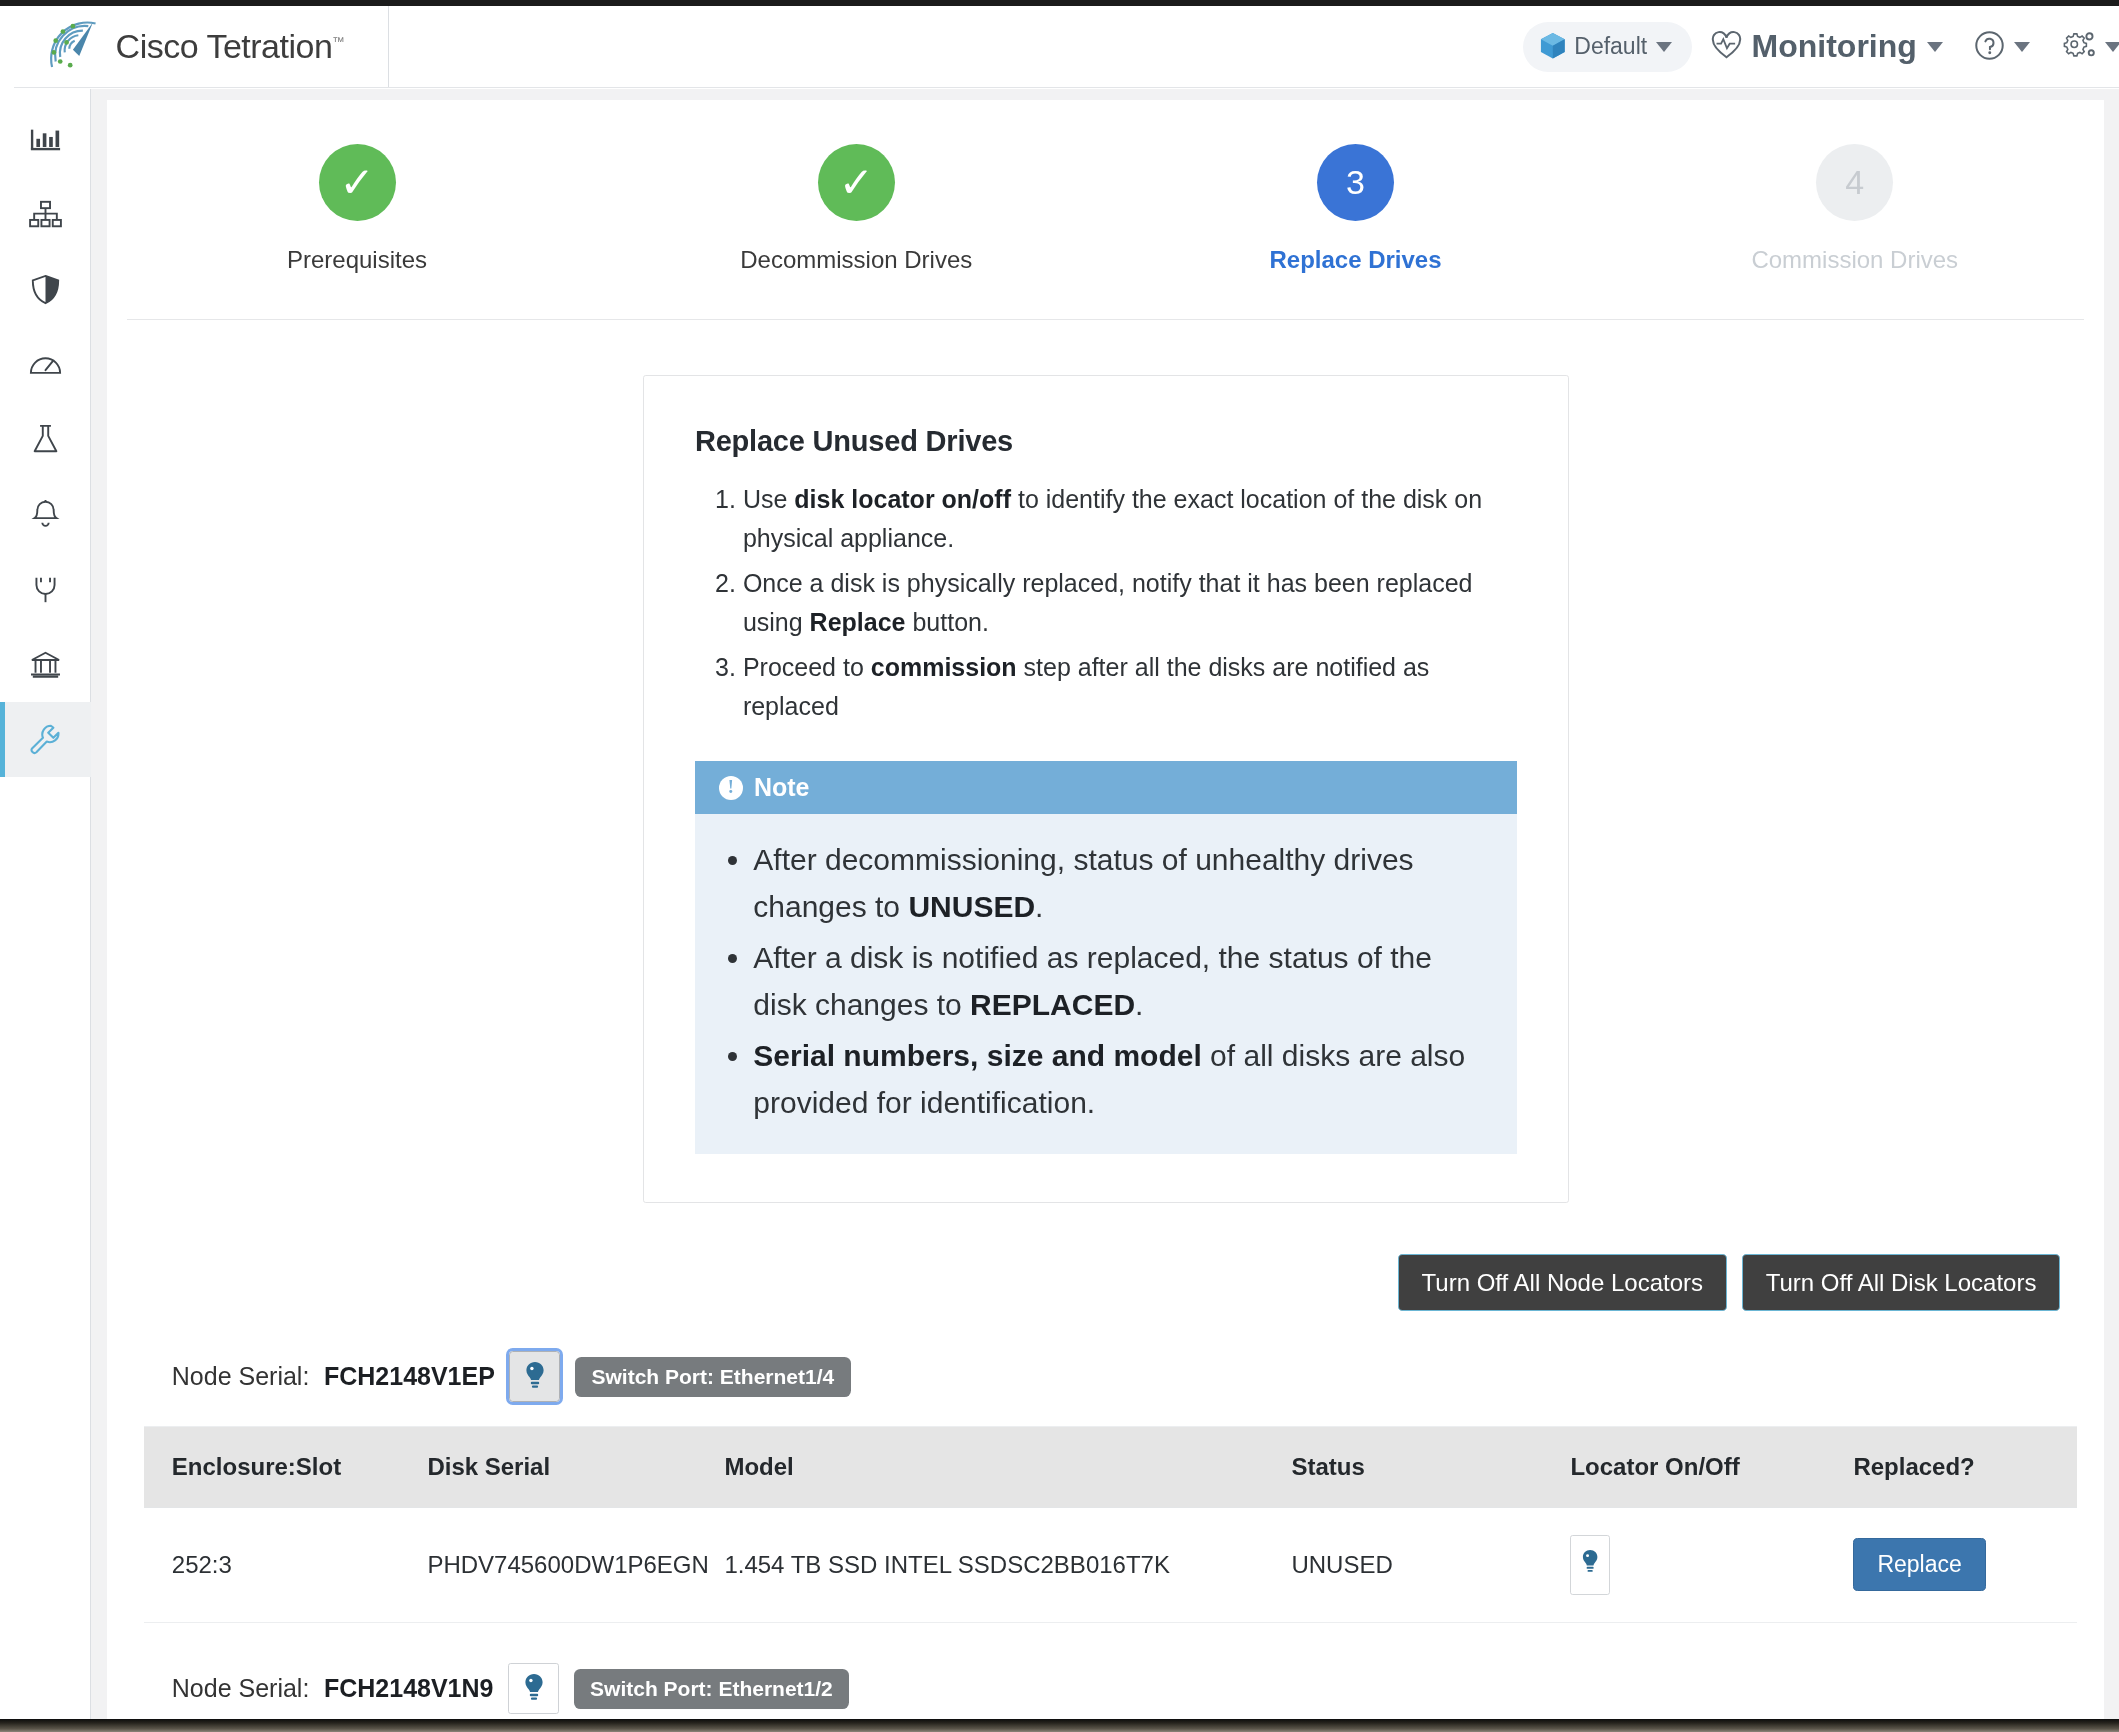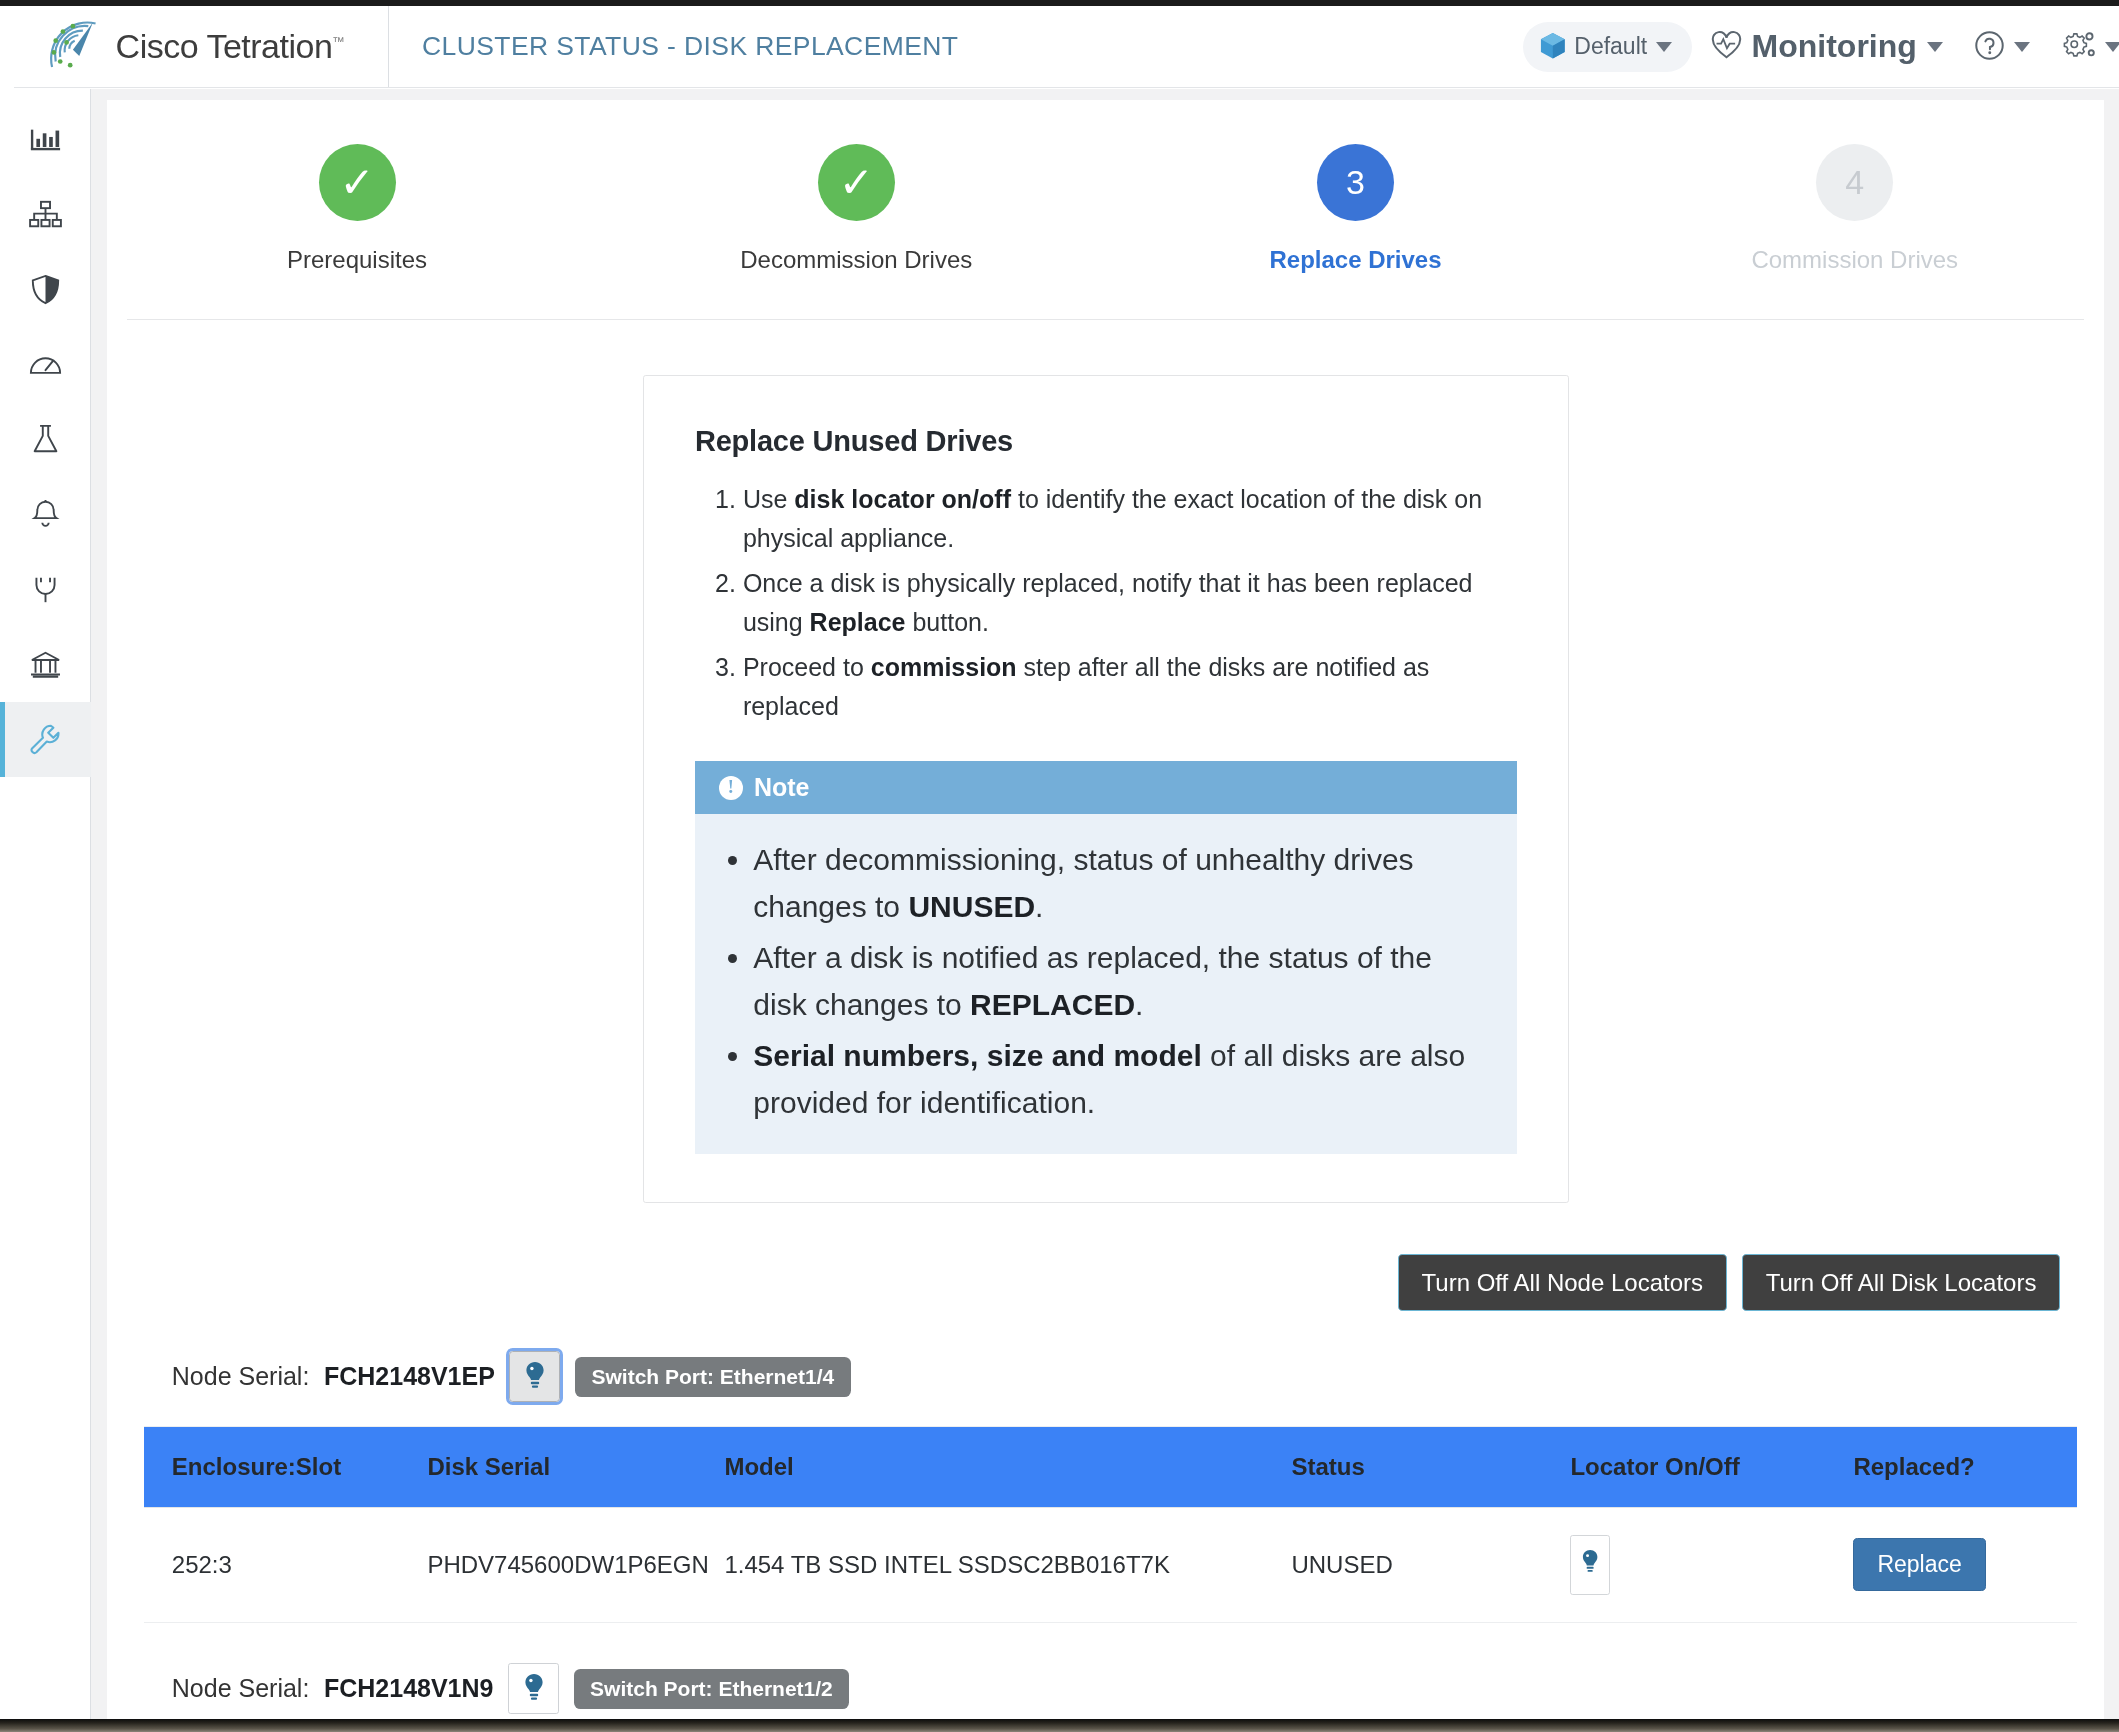--- a/index.html
+++ b/index.html
@@ -119,21 +119,21 @@
   }
   .locator-btn.focused { background:#e4e5e6; border:0.9px solid #aeb1b5; outline:3.7px solid #7eaaee;
                          outline-offset:0.9px; border-radius:3.7px; }
   .chip {
     background:#777b7e; color:#fff; font-size:21px; font-weight:bold; border-radius:6.4px;
     padding:8.2px 16.4px; white-space:nowrap;
   }
 
   table.disk { width:100%; border-collapse:collapse; margin-top:24px; table-layout:fixed; }
   table.disk thead th {
-    background:#3b82f6; text-align:left; font-size:24px; font-weight:bold; color:#24282c;
+    background:#e5e5e5; text-align:left; font-size:24px; font-weight:bold; color:#24282c;
     padding:25.6px 0 25.6px 0; border-top:0.9px solid #eceef0; border-bottom:0.9px solid #e3e5e7;
   }
   table.disk tbody td {
     font-size:24px; color:#2c3034; padding:27.4px 0; border-bottom:0.9px solid #eceef0;
     vertical-align:middle;
   }
   table.disk .c-slot  { width:283px; padding-left:27.4px; }
   table.disk .c-serial{ width:297px; }
   table.disk .c-model { width:567px; }
   table.disk .c-status{ width:279px; }
@@ -175,21 +175,20 @@
             <circle cx="30" cy="52" r="2.6"></circle>
           <circle cx="26" cy="27" r="2.6"></circle>
         </g>
       </svg>
     </span>
     <span class="brand-name">
       <span>Cisco Tetration</span><span class="tm">™</span>
     </span>
   </div>
 
-  <div class="page-title">CLUSTER STATUS - DISK REPLACEMENT</div>
 
   <div class="top-right">
 
     <div class="scope-pill">
       <span>
         <svg width="25.6" height="27.4" viewBox="0 0 28 30">
           <path d="M14 1 L27 8 L27 22 L14 29 L1 22 L1 8 Z" fill="#3f9ad4"></path>
           <path d="M14 1 L27 8 L14 15 L1 8 Z" fill="#6bb9e4"></path>
           <path d="M14 15 L27 8 L27 22 L14 29 Z" fill="#2f83bd"></path>
         </svg>

